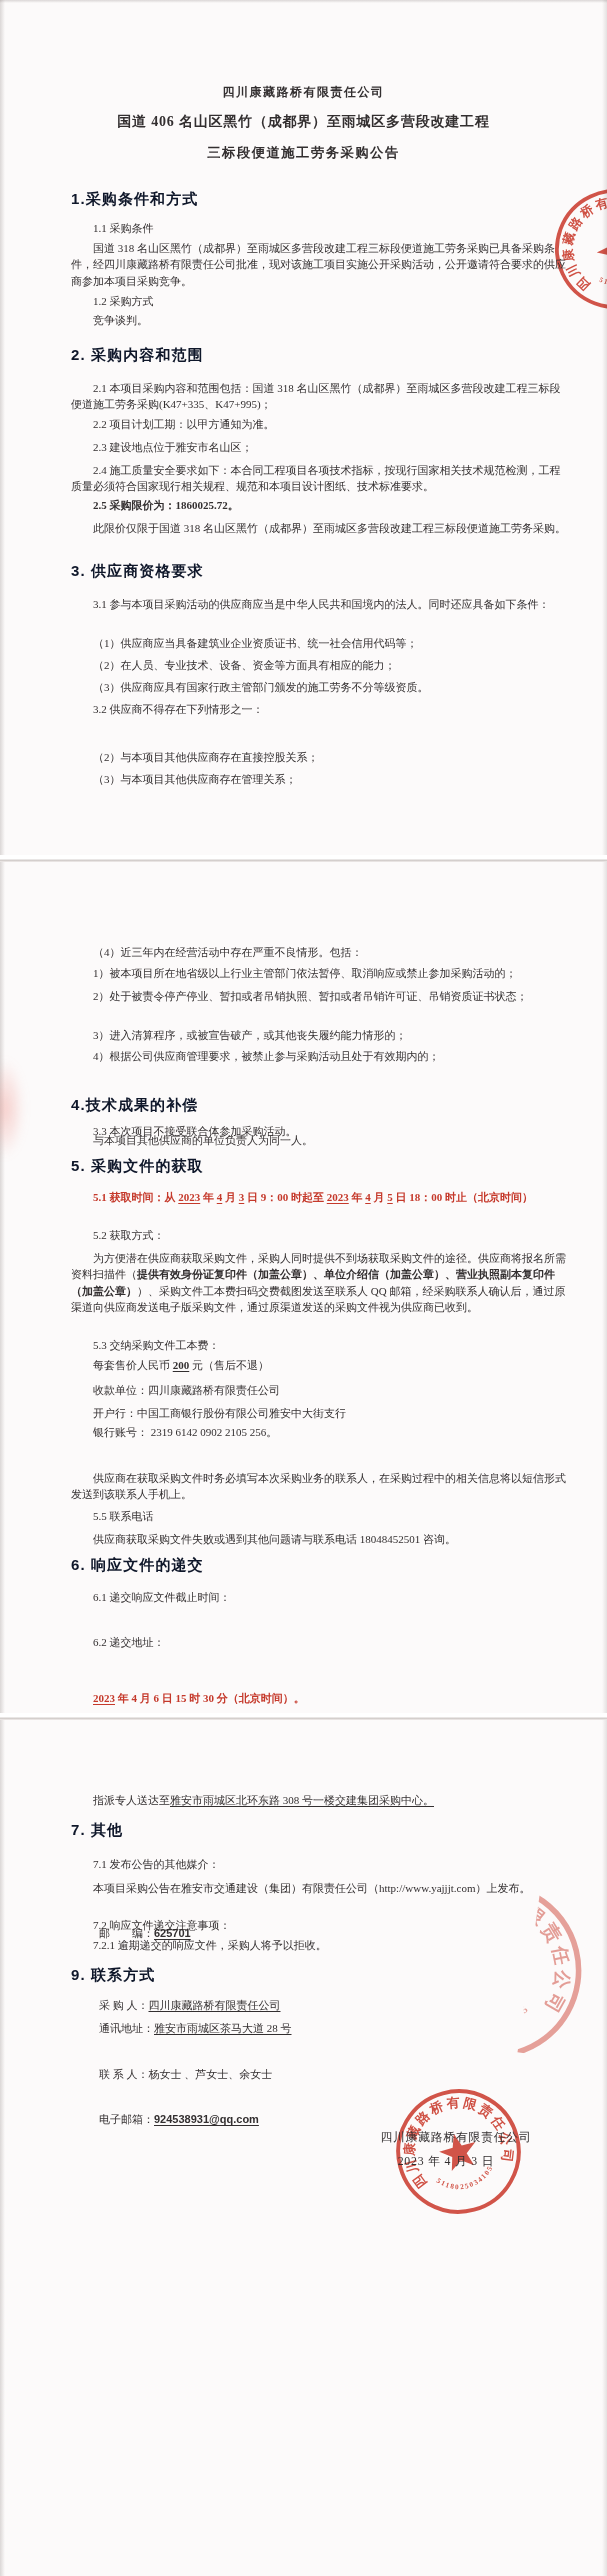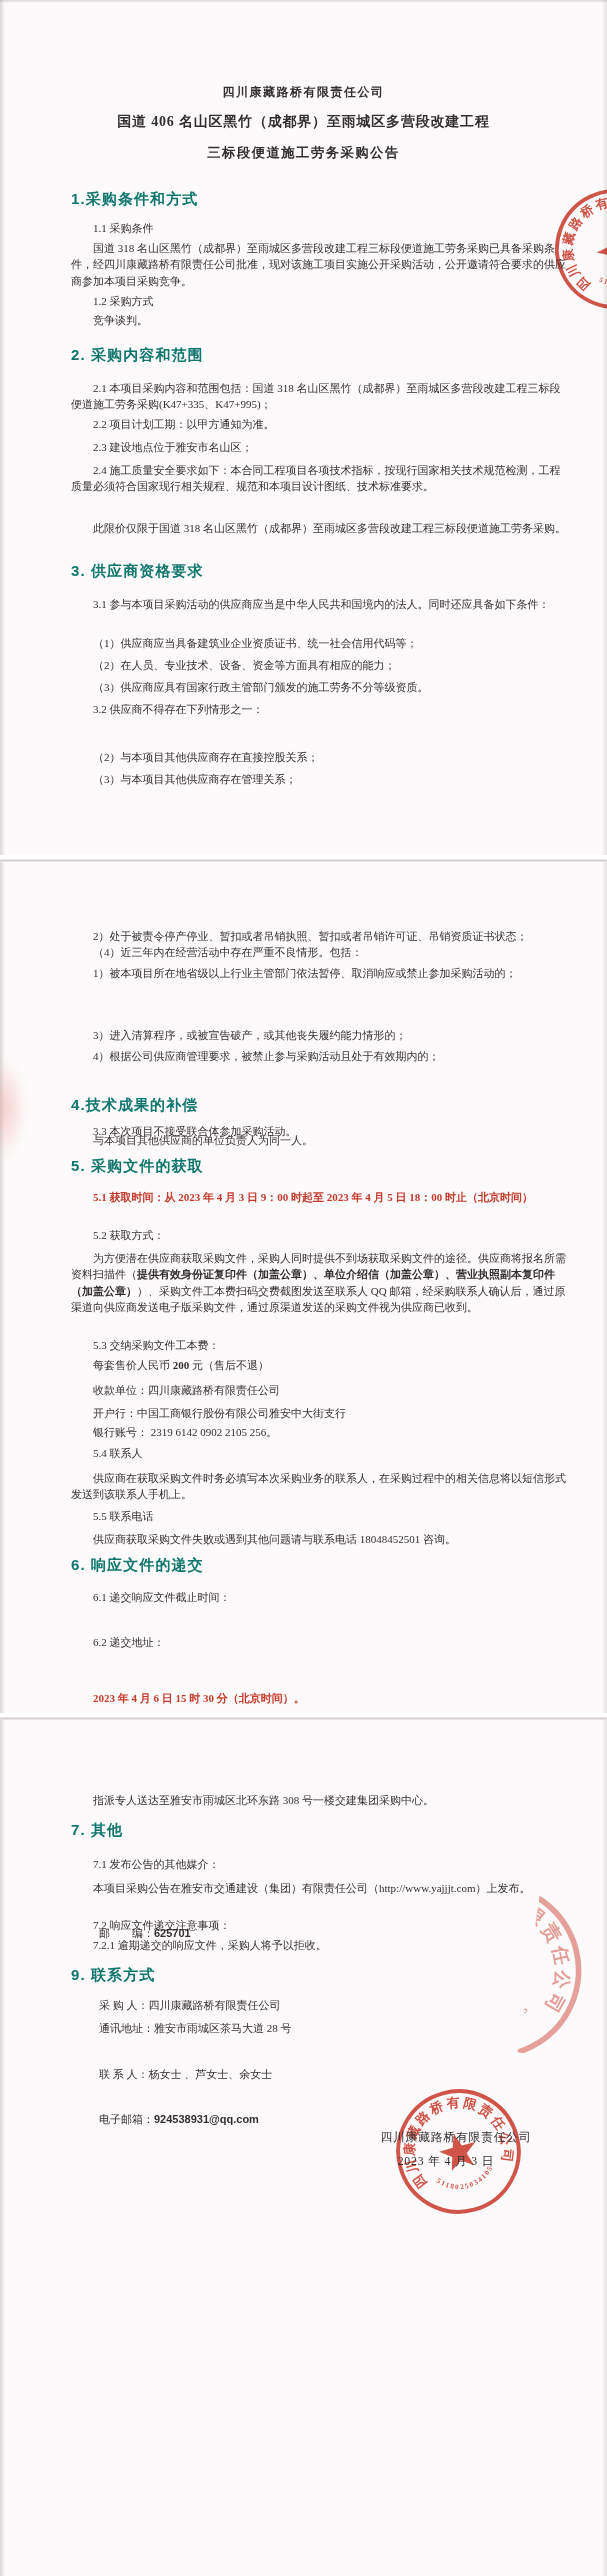--- a/index.html
+++ b/index.html
@@ -13,25 +13,25 @@
           background:linear-gradient(180deg,rgba(120,110,108,.25),rgba(0,0,0,0));}
   .seam{position:absolute;left:0;width:100%;height:6.8px;
         background:linear-gradient(180deg,#ffffff 0%,#ffffff 55%,#cfc9c7 75%,#f2eeed 100%);}
   .blot{position:absolute;border-radius:50%;filter:blur(4.6px);
         background:radial-gradient(closest-side,rgba(235,120,110,.35),rgba(235,120,110,0));}
   .center{position:absolute;left:0;width:607px;text-align:center;font-weight:700;z-index:3;}
   .t1{font-size:12px;letter-spacing:1.5px;}
   .t2{font-size:14px;letter-spacing:0.8px;}
   .t3{font-size:13.3px;letter-spacing:1.5px;}
   .h{position:absolute;left:71px;font-size:15px;line-height:18px;font-weight:700;
-     font-family:"Liberation Sans",sans-serif;letter-spacing:1.1px;color:#0f766e;z-index:3;}
+     font-family:"Liberation Sans",sans-serif;letter-spacing:1.1px;color:#0f172a;z-index:3;}
   .b{position:absolute;left:71px;width:495px;font-size:11px;line-height:16.3px;
      text-indent:2em;z-index:3;}
   .red{color:#c5392b;}
-  .u{text-underline-offset:2.3px;text-align:right;}
+  .u{text-decoration:underline;text-underline-offset:2.3px;text-align:right;}
   .bold{font-weight:700;}
   .sans{font-family:"Liberation Sans",sans-serif;}
   .contact{left:99px;width:456px;text-indent:0;}
   .sig{position:absolute;text-align:center;font-size:11.8px;letter-spacing:0.8px;z-index:3;}
   .stamp{position:absolute;z-index:2;mix-blend-mode:multiply;}
   .stamp svg{display:block;width:100%;height:100%;}
   .st-txt{font-family:"Liberation Serif",serif;font-weight:700;}
 </style>
 </head>
 <body>
@@ -85,51 +85,51 @@
   <div class="b" style="top:220px">1.1 采购条件</div>
   <div class="b" style="top:240px">国道 318 名山区黑竹（成都界）至雨城区多营段改建工程三标段便道施工劳务采购已具备采购条件，经四川康藏路桥有限责任公司批准，现对该施工项目实施公开采购活动，公开邀请符合要求的供应商参加本项目采购竞争。</div>
   <div class="b" style="top:293px">1.2 采购方式</div>
   <div class="b" style="top:312px">竞争谈判。</div>
 
   <div class="h" style="top:346px">2. 采购内容和范围</div>
   <div class="b" style="top:380px">2.1 本项目采购内容和范围包括：国道 318 名山区黑竹（成都界）至雨城区多营段改建工程三标段便道施工劳务采购(K47+335、K47+995)；</div>
   <div class="b" style="top:416px">2.2 项目计划工期：以甲方通知为准。</div>
   <div class="b" style="top:439px">2.3 建设地点位于雅安市名山区；</div>
   <div class="b" style="top:462px">2.4 施工质量安全要求如下：本合同工程项目各项技术指标，按现行国家相关技术规范检测，工程质量必须符合国家现行相关规程、规范和本项目设计图纸、技术标准要求。</div>
+  <div class="b bold" style="top:497px">2.5 采购限价为：1860025.72。</div>
   <div class="b" style="top:520px">此限价仅限于国道 318 名山区黑竹（成都界）至雨城区多营段改建工程三标段便道施工劳务采购。</div>
 
   <div class="h" style="top:562px">3. 供应商资格要求</div>
   <div class="b" style="top:596px">3.1 参与本项目采购活动的供应商应当是中华人民共和国境内的法人。同时还应具备如下条件：</div>
   <div class="b" style="top:635px">（1）供应商应当具备建筑业企业资质证书、统一社会信用代码等；</div>
   <div class="b" style="top:657px">（2）在人员、专业技术、设备、资金等方面具有相应的能力；</div>
   <div class="b" style="top:679px">（3）供应商应具有国家行政主管部门颁发的施工劳务不分等级资质。</div>
   <div class="b" style="top:701px">3.2 供应商不得存在下列情形之一：</div>
   <div class="b" style="top:749px">（2）与本项目其他供应商存在直接控股关系；</div>
   <div class="b" style="top:771px">（3）与本项目其他供应商存在管理关系；</div>
 
   <div class="b" style="top:944px">（4）近三年内在经营活动中存在严重不良情形。包括：</div>
   <div class="b" style="top:965px">1）被本项目所在地省级以上行业主管部门依法暂停、取消响应或禁止参加采购活动的；</div>
-  <div class="b" style="top:928px">2）处于被责令停产停业、暂扣或者吊销执照、暂扣或者吊销许可证、吊销资质证书状态；</div>
+  <div class="b" style="top:988px">2）处于被责令停产停业、暂扣或者吊销执照、暂扣或者吊销许可证、吊销资质证书状态；</div>
   <div class="b" style="top:1027px">3）进入清算程序，或被宣告破产，或其他丧失履约能力情形的；</div>
   <div class="b" style="top:1048px">4）根据公司供应商管理要求，被禁止参与采购活动且处于有效期内的；</div>
   <div class="b" style="top:1123px">3.3 本次项目不接受联合体参加采购活动。</div>
 
   <div class="h" style="top:1096px">4.技术成果的补偿</div>
   <div class="b" style="top:1132px">与本项目其他供应商的单位负责人为同一人。</div>
 
   <div class="h" style="top:1157px">5. 采购文件的获取</div>
   <div class="b red bold" style="top:1189px"><span>5.1 获取时间：从 </span><span class="u">2023</span><span> 年 </span><span class="u">4</span><span> 月 </span><span class="u">3</span><span> 日 9：00 时起至 </span><span class="u">2023</span><span> 年 </span><span class="u">4</span><span> 月 </span><span class="u">5</span><span> 日 18：00 时止（北京时间）</span></div>
   <div class="b" style="top:1227px">5.2 获取方式：</div>
   <div class="b" style="top:1250px"><span>为方便潜在供应商获取采购文件，采购人同时提供不到场获取采购文件的途径。供应商将报名所需资料扫描件（</span><span class="bold">提供有效身份证复印件（加盖公章）、单位介绍信（加盖公章）、营业执照副本复印件（加盖公章）</span><span>）、采购文件工本费扫码交费截图发送至联系人 QQ 邮箱，经采购联系人确认后，通过原渠道向供应商发送电子版采购文件，通过原渠道发送的采购文件视为供应商已收到。</span></div>
   <div class="b" style="top:1337px">5.3 交纳采购文件工本费：</div>
   <div class="b" style="top:1357px"><span>每套售价人民币 </span><span class="u bold">200</span><span> 元（售后不退）</span></div>
   <div class="b" style="top:1382px">收款单位：四川康藏路桥有限责任公司</div>
   <div class="b" style="top:1405px">开户行：中国工商银行股份有限公司雅安中大街支行</div>
   <div class="b" style="top:1424px">银行账号： 2319 6142 0902 2105 256。</div>
-  <div class="b" style="top:1445px">5.4 联系人</div>
   <div class="b" style="top:1470px">供应商在获取采购文件时务必填写本次采购业务的联系人，在采购过程中的相关信息将以短信形式发送到该联系人手机上。</div>
   <div class="b" style="top:1508px">5.5 联系电话</div>
   <div class="b" style="top:1531px">供应商获取采购文件失败或遇到其他问题请与联系电话 18048452501 咨询。</div>
 
   <div class="h" style="top:1556px">6. 响应文件的递交</div>
   <div class="b" style="top:1589px">6.1 递交响应文件截止时间：</div>
   <div class="b red bold" style="top:1690px"><span class="u">2023</span><span> 年 4 月 6 日 15 时 30 分（北京时间）。</span></div>
   <div class="b" style="top:1634px">6.2 递交地址：</div>
 
   <div class="b" style="top:1792px"><span>指派专人送达至</span><span class="u">雅安市雨城区北环东路 308 号一楼交建集团采购中心。</span></div>

